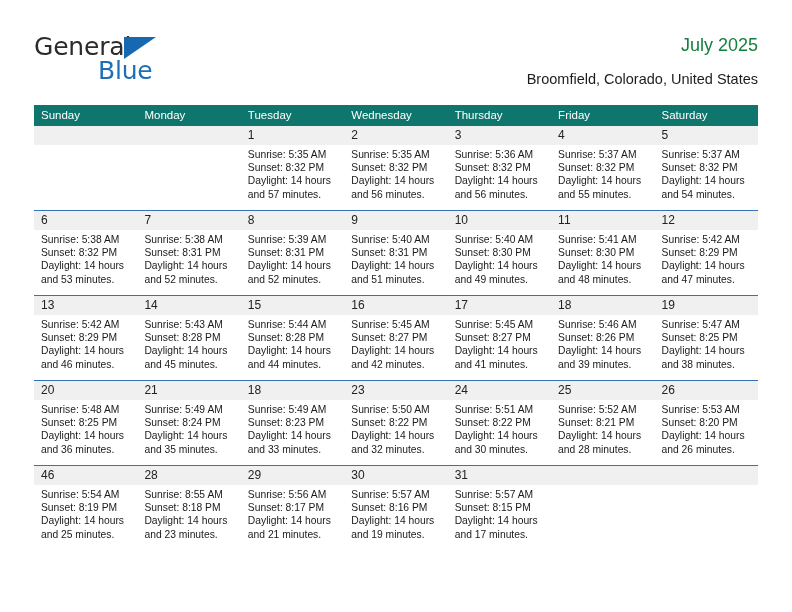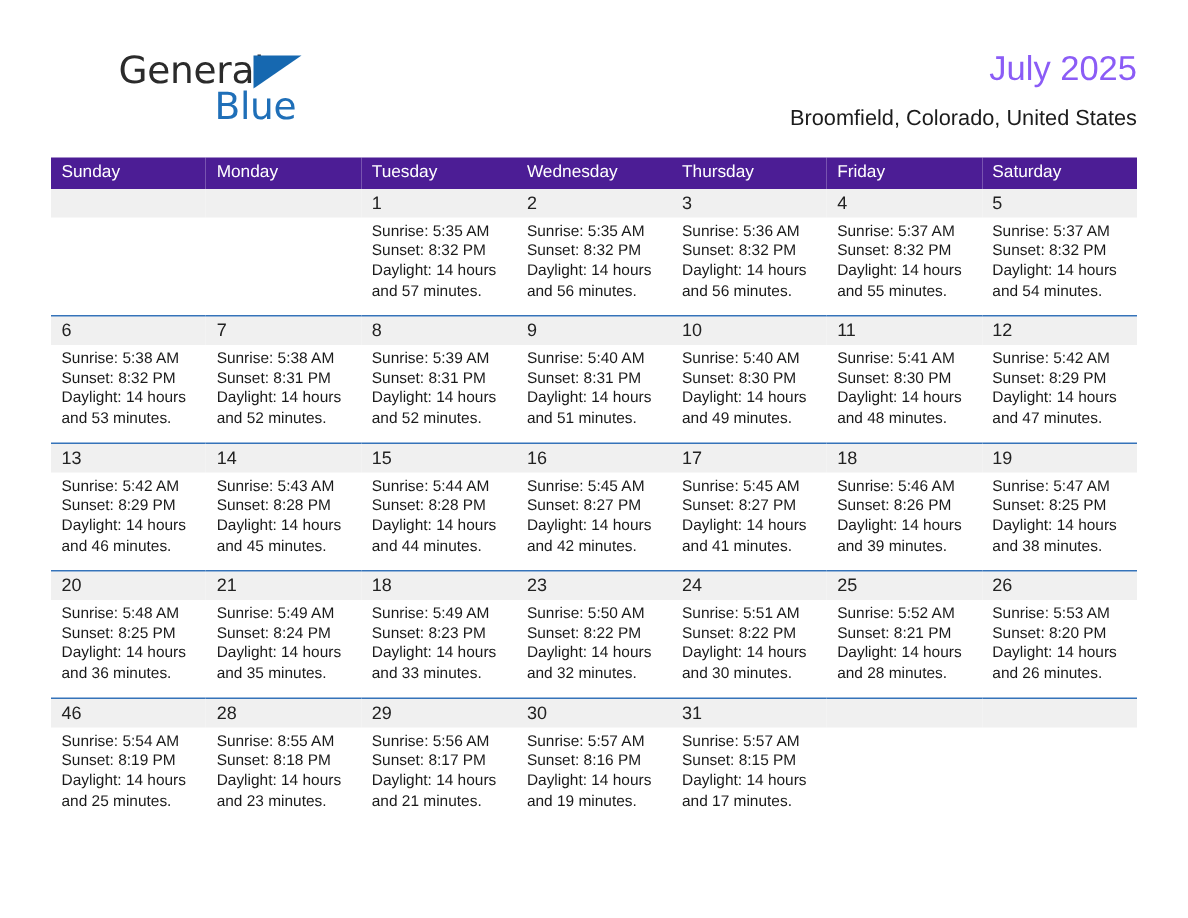--- a/index.html
+++ b/index.html
@@ -28,21 +28,20 @@
     top: 28px;
     right: 34px;
     height: 70px;
   }
   .logo {
     position: absolute;
     left: 0;
     top: 4px;
     width: 210px;
     height: 60px;
-    margin-left: 45px;
   }
   .logo-general {
     position: absolute;
     left: 0;
     top: 0;
     font-size: 25px;
     letter-spacing: -0.2px;
     color: #2b2b2b;
     font-family: "DejaVu Sans", sans-serif;
   }
@@ -65,22 +64,22 @@
     border-bottom: 22px solid transparent;
   }
 
   .title-block {
     position: absolute;
     right: 0;
     top: 0;
     text-align: right;
   }
   .cal-title {
-    font-size: 23px;
-    color: #8b5cf6;
+    font-size: 18px;
+    color: #15803d;
     line-height: 34px;
     white-space: nowrap;
   }
   .cal-sub {
     font-size: 14.5px;
     color: #1c1c1c;
     line-height: 20px;
     margin-top: 7px;
     white-space: nowrap;
   }
@@ -88,21 +87,21 @@
   
   .calendar {
     position: absolute;
     left: 34px;
     top: 105px;
     width: 724px;
     border-collapse: collapse;
     table-layout: fixed;
   }
   .calendar th {
-    background: #4c1d95;
+    background: #0f766e;
     color: #ffffff;
     font-size: 11.5px;
     font-weight: normal;
     text-align: left;
     padding: 4px 0 5px 7px;
     height: 11px;
     border: none;
   }
   .calendar td {
     vertical-align: top;

